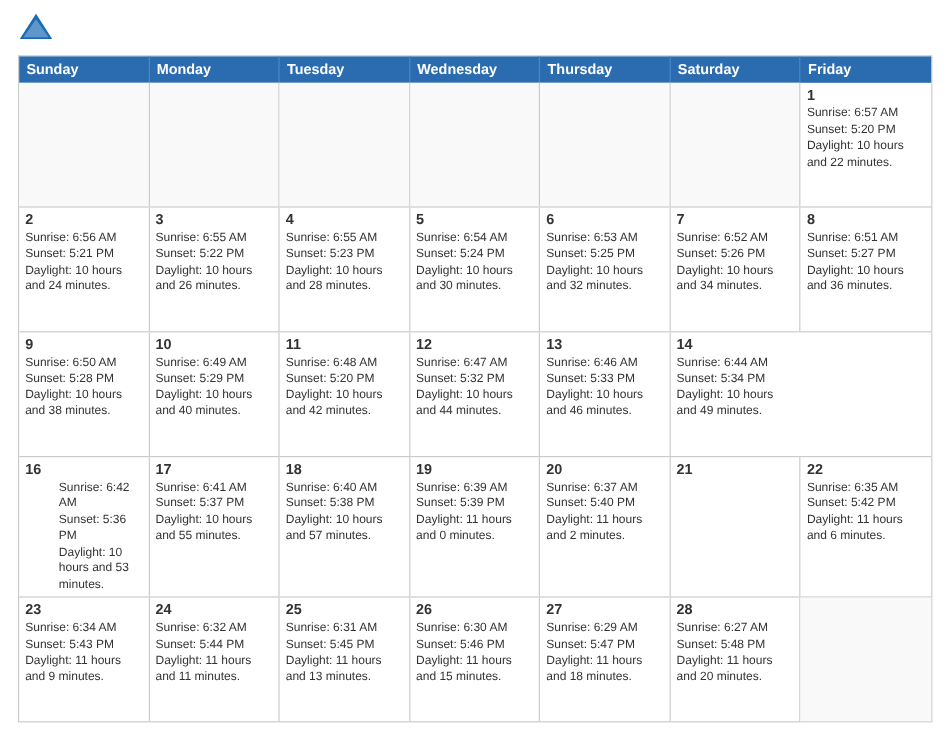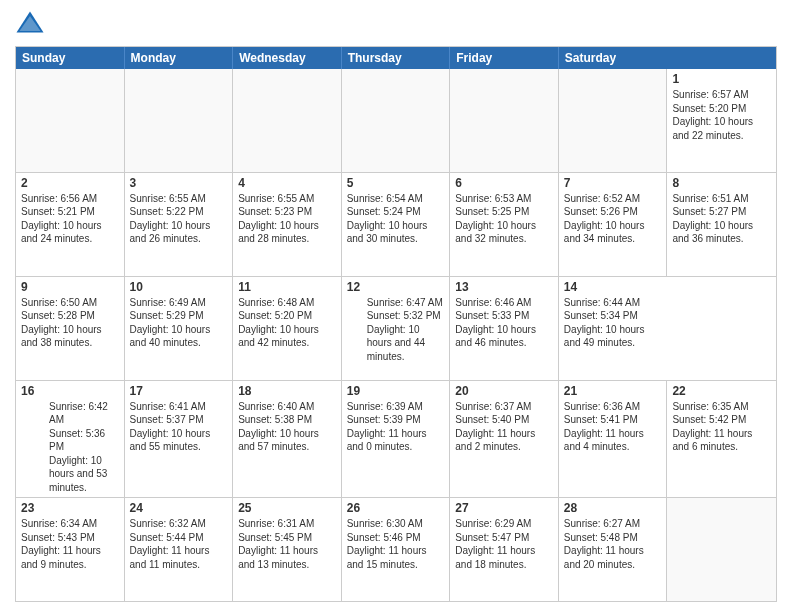--- a/index.html
+++ b/index.html
@@ -132,24 +132,25 @@
     <div class="title-block">
       <div class="month-title"></div>
       <div class="location"></div>
     </div>
   </div>
 
   <div class="calendar">
     <div class="cal-header">
     <div class="cal-header-cell">Sunday</div>
         <div class="cal-header-cell">Monday</div>
+        <div class="cal-header-cell">Tuesday</div>
         <div class="cal-header-cell">Wednesday</div>
         <div class="cal-header-cell">Thursday</div>
+        <div class="cal-header-cell">Saturday</div>
         <div class="cal-header-cell">Friday</div>
-        <div class="cal-header-cell">Saturday</div>
       </div>
     <div class="cal-body">
     <div class="cal-row">
           <div class="cal-cell empty"></div>
           <div class="cal-cell empty"></div>
           <div class="cal-cell empty"></div>
           <div class="cal-cell empty"></div>
           <div class="cal-cell empty"></div>
           <div class="cal-cell empty"></div>
           <div class="cal-cell">
@@ -217,21 +218,21 @@
 Daylight: 10 hours and 40 minutes.</div>
           </div>
           <div class="cal-cell">
             <span class="day-num">11</span>
             <div class="day-info" style="white-space: pre-line;">Sunrise: 6:48 AM
 Sunset: 5:20 PM
 Daylight: 10 hours and 42 minutes.</div>
           </div>
           <div class="cal-cell">
             <span class="day-num">12</span>
-            <div class="day-info" style="white-space: pre-line; margin-left: 20px;">Sunrise: 6:47 AM
+            <div class="day-info" style="white-space: pre-line;">Sunrise: 6:47 AM
 Sunset: 5:32 PM
 Daylight: 10 hours and 44 minutes.</div>
           </div>
           <div class="cal-cell">
             <span class="day-num">13</span>
             <div class="day-info" style="white-space: pre-line;">Sunrise: 6:46 AM
 Sunset: 5:33 PM
 Daylight: 10 hours and 46 minutes.</div>
           </div>
           <div class="cal-cell">
@@ -267,23 +268,20 @@
 Daylight: 11 hours and 0 minutes.</div>
           </div>
           <div class="cal-cell">
             <span class="day-num">20</span>
             <div class="day-info" style="white-space: pre-line;">Sunrise: 6:37 AM
 Sunset: 5:40 PM
 Daylight: 11 hours and 2 minutes.</div>
           </div>
           <div class="cal-cell">
             <span class="day-num">21</span>
-            <div class="day-info" style="white-space: pre-line;">Sunrise: 6:36 AM
-Sunset: 5:41 PM
-Daylight: 11 hours and 4 minutes.</div>
           </div>
           <div class="cal-cell">
             <span class="day-num">22</span>
             <div class="day-info" style="white-space: pre-line;">Sunrise: 6:35 AM
 Sunset: 5:42 PM
 Daylight: 11 hours and 6 minutes.</div>
           </div>
         </div>
         <div class="cal-row">
           <div class="cal-cell">

